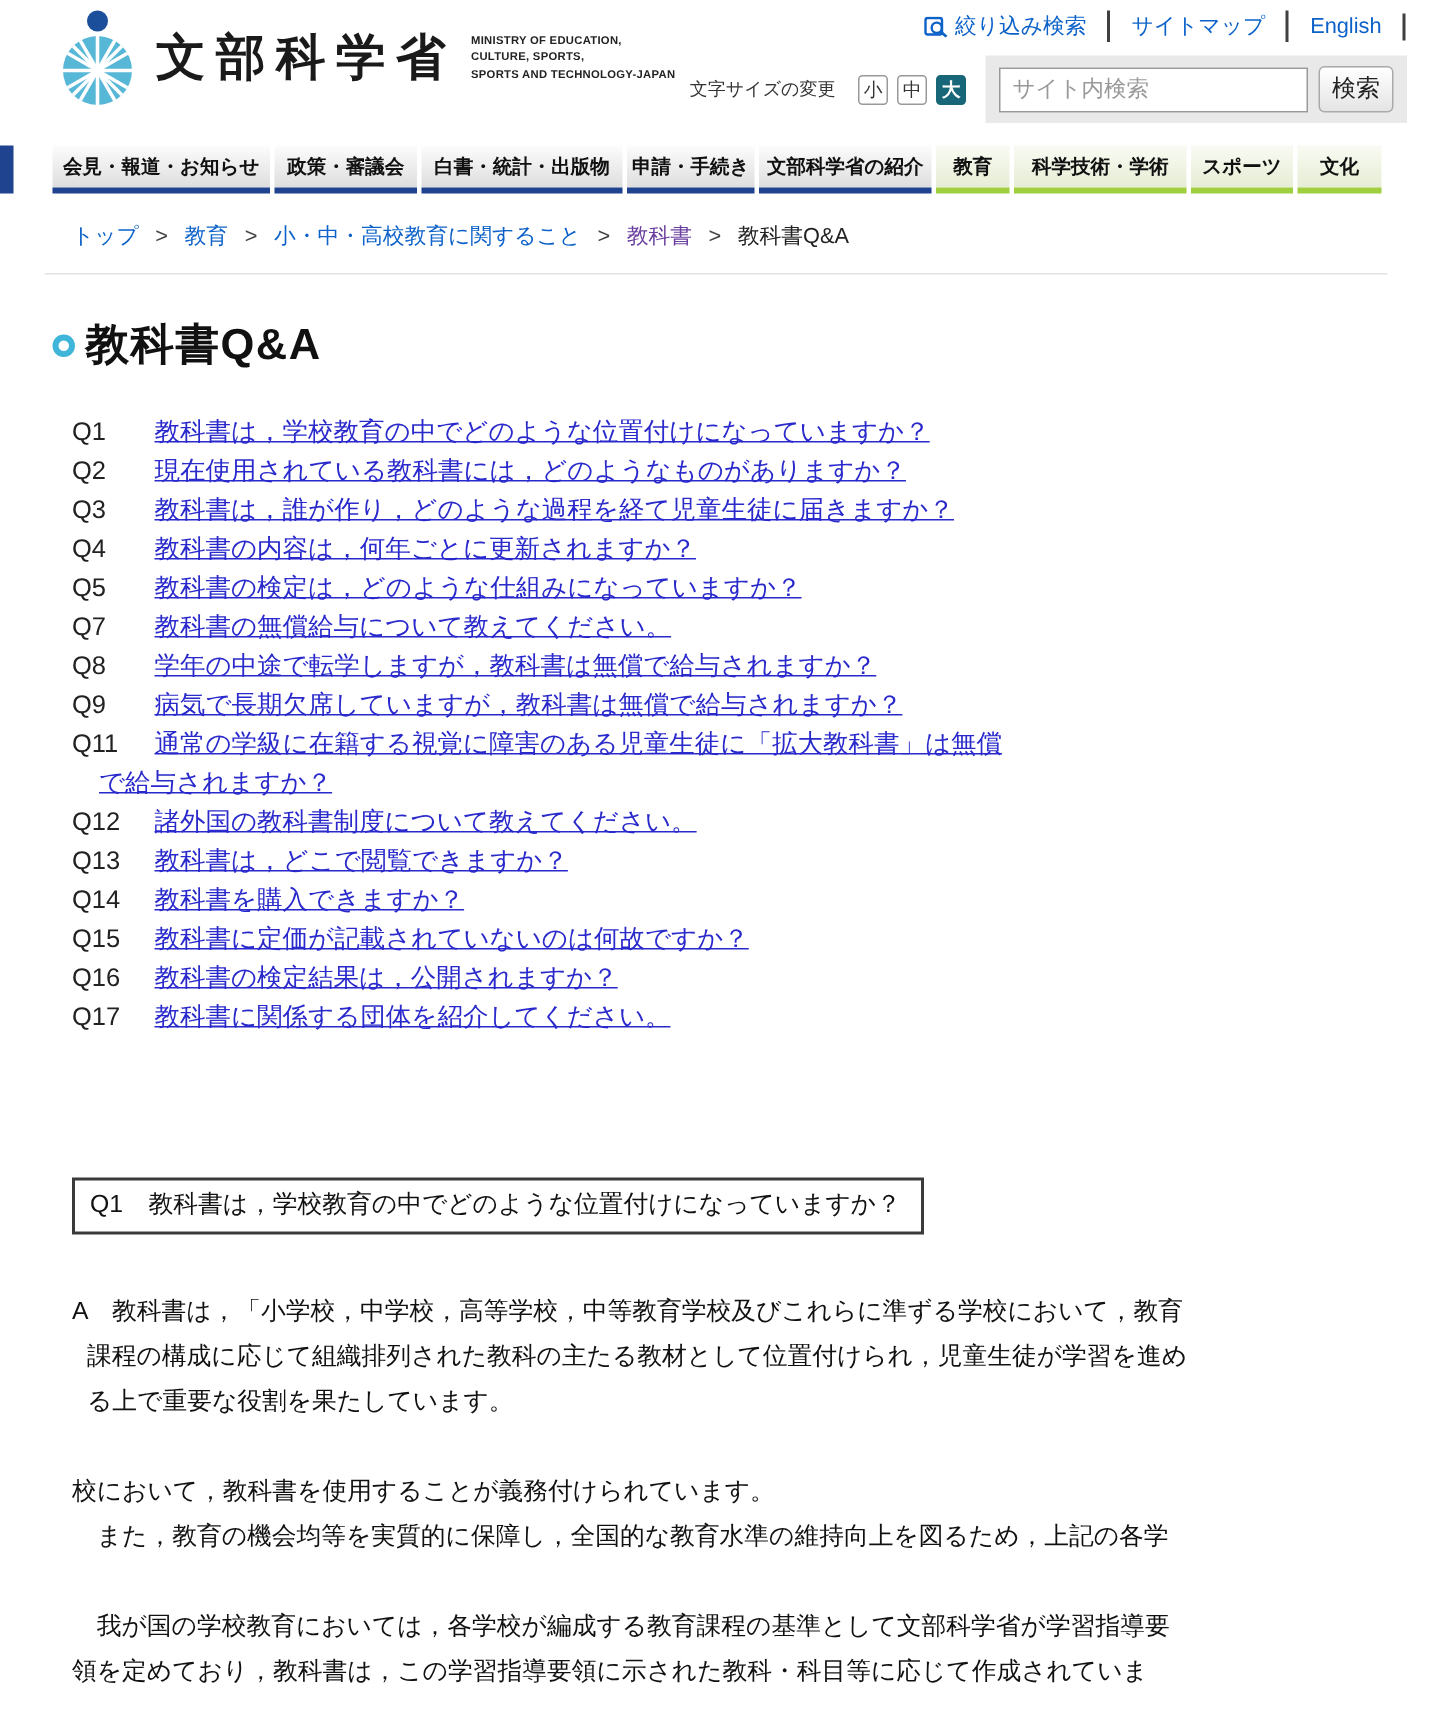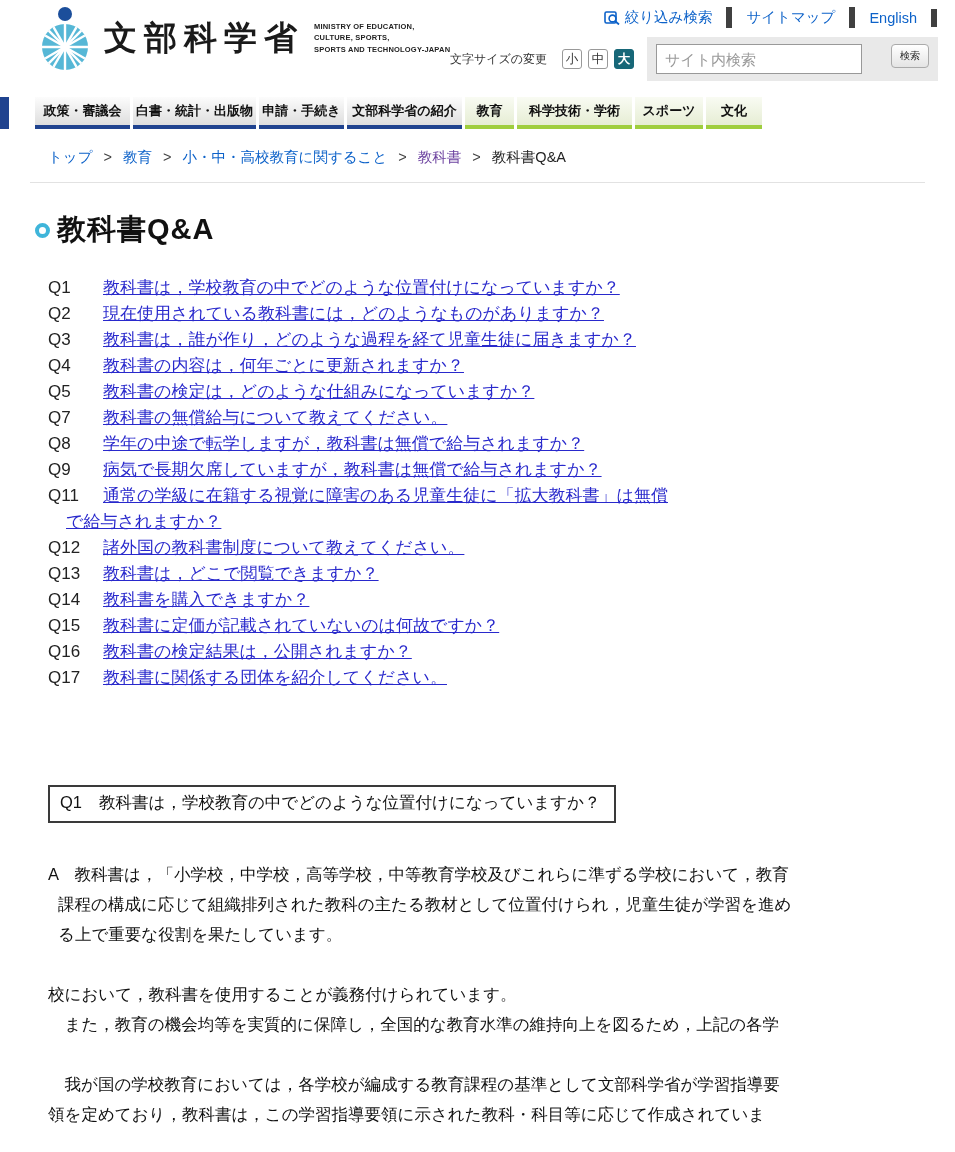--- a/index.html
+++ b/index.html
@@ -12,31 +12,31 @@
   }
 
   
   .header { position: relative; height: 92px; }
   .logo { position: absolute; left: 34px; top: 4px; display: flex; align-items: center; cursor: pointer; }
   .logo-mark { width: 62px; height: 68px; }
   .logo-jp { font-size: 33px; font-weight: bold; letter-spacing: 7px; color: #1a1a1a; margin-left: 8px; white-space: nowrap; }
   .logo-en { margin-left: 10px; font-size: 7.5px; font-weight: bold; color: #222; line-height: 1.55; letter-spacing: .2px; }
 
   .top-links { position: absolute; top: 7px; right: 18px; display: flex; align-items: center; font-size: 14.5px; }
-  .top-links .tlink { color: #0d62c9; text-decoration: none; display: flex; align-items: center; padding: 1px 14px; border-right: 6px solid #404040; cursor: pointer; }
+  .top-links .tlink { color: #0d62c9; text-decoration: none; display: flex; align-items: center; padding: 1px 14px; border-right: 2px solid #404040; cursor: pointer; }
   .top-links .tlink .ico { margin-right: 5px; display: inline-flex; }
 
   .controls { position: absolute; top: 37px; right: 17px; display: flex; align-items: center; }
   .fs-label { font-size: 12px; color: #333; margin-right: 9px; }
   .size-btn { display: inline-block; width: 20px; height: 20px; line-height: 18px; text-align: center; font-size: 12.5px; border: 1px solid #999; border-radius: 3px; margin-left: 6px; background: #fff; color: #333; cursor: pointer; }
   .size-btn.active { background: #176778; border-color: #176778; color: #fff; font-weight: bold; }
-  .search-panel { margin-left: 13px; background: #e9e9e9; padding: 7px 9px; display: flex; align-items: flex-start; gap: 22px; }
+  .search-panel { margin-left: 13px; background: #e9e9e9; padding: 7px 9px; display: flex; align-items: center; }
   .search-input { width: 206px; height: 30px; border: 1px solid #999; font-size: 15px; padding: 2px 8px; font-family: inherit; }
   .search-input::placeholder { color: #999; }
-  .search-btn { margin-left: 7px; font-size: 10px; padding: 4px 8px; border: 1px solid #aaa; border-radius: 4px; background: linear-gradient(#ffffff, #e4e4e4); color: #222; cursor: pointer; font-family: inherit; }
+  .search-btn { margin-left: 7px; font-size: 16px; padding: 4px 8px; border: 1px solid #aaa; border-radius: 4px; background: linear-gradient(#ffffff, #e4e4e4); color: #222; cursor: pointer; font-family: inherit; }
 
   
   .nav { margin-top: 5px; height: 32px; display: flex; }
   .nav-cap { width: 9px; height: 100%; background: #20438f; margin-right: 26px; }
   .nav-item { text-align: center; font-size: 13px; font-weight: bold; line-height: 27px; color: #111;
     border-bottom: 4px solid #20438f; background: linear-gradient(#fcfcfc, #dedede); margin-right: 3px;
     white-space: nowrap; overflow: hidden; cursor: pointer; }
   .nav-item.green { border-bottom-color: #9fce3e; background: linear-gradient(#f9fbf3, #e6edd4); }
 
   
@@ -123,22 +123,23 @@
     <span class="size-btn active">大</span>
     <span class="search-panel">
       <input class="search-input" type="text" placeholder="サイト内検索" style="">
       <button class="search-btn">検索</button>
     </span>
   </div>
 </div>
 
 <div class="nav">
   <div class="nav-cap"></div>
+  <div class="nav-item" style="width:145px">会見・報道・お知らせ</div>
   <div class="nav-item" style="width:95px">政策・審議会</div>
-  <div class="nav-item" style="width:123px">白書・統計・出版物</div>
+  <div class="nav-item" style="width:134px">白書・統計・出版物</div>
   <div class="nav-item" style="width:85px">申請・手続き</div>
   <div class="nav-item" style="width:115px">文部科学省の紹介</div>
   <div class="nav-item green" style="width:49px">教育</div>
   <div class="nav-item green" style="width:115px">科学技術・学術</div>
   <div class="nav-item green" style="width:68px">スポーツ</div>
   <div class="nav-item green" style="width:56px">文化</div>
 </div>
 
 <div class="breadcrumb">
   <a class="blink">トップ</a>

